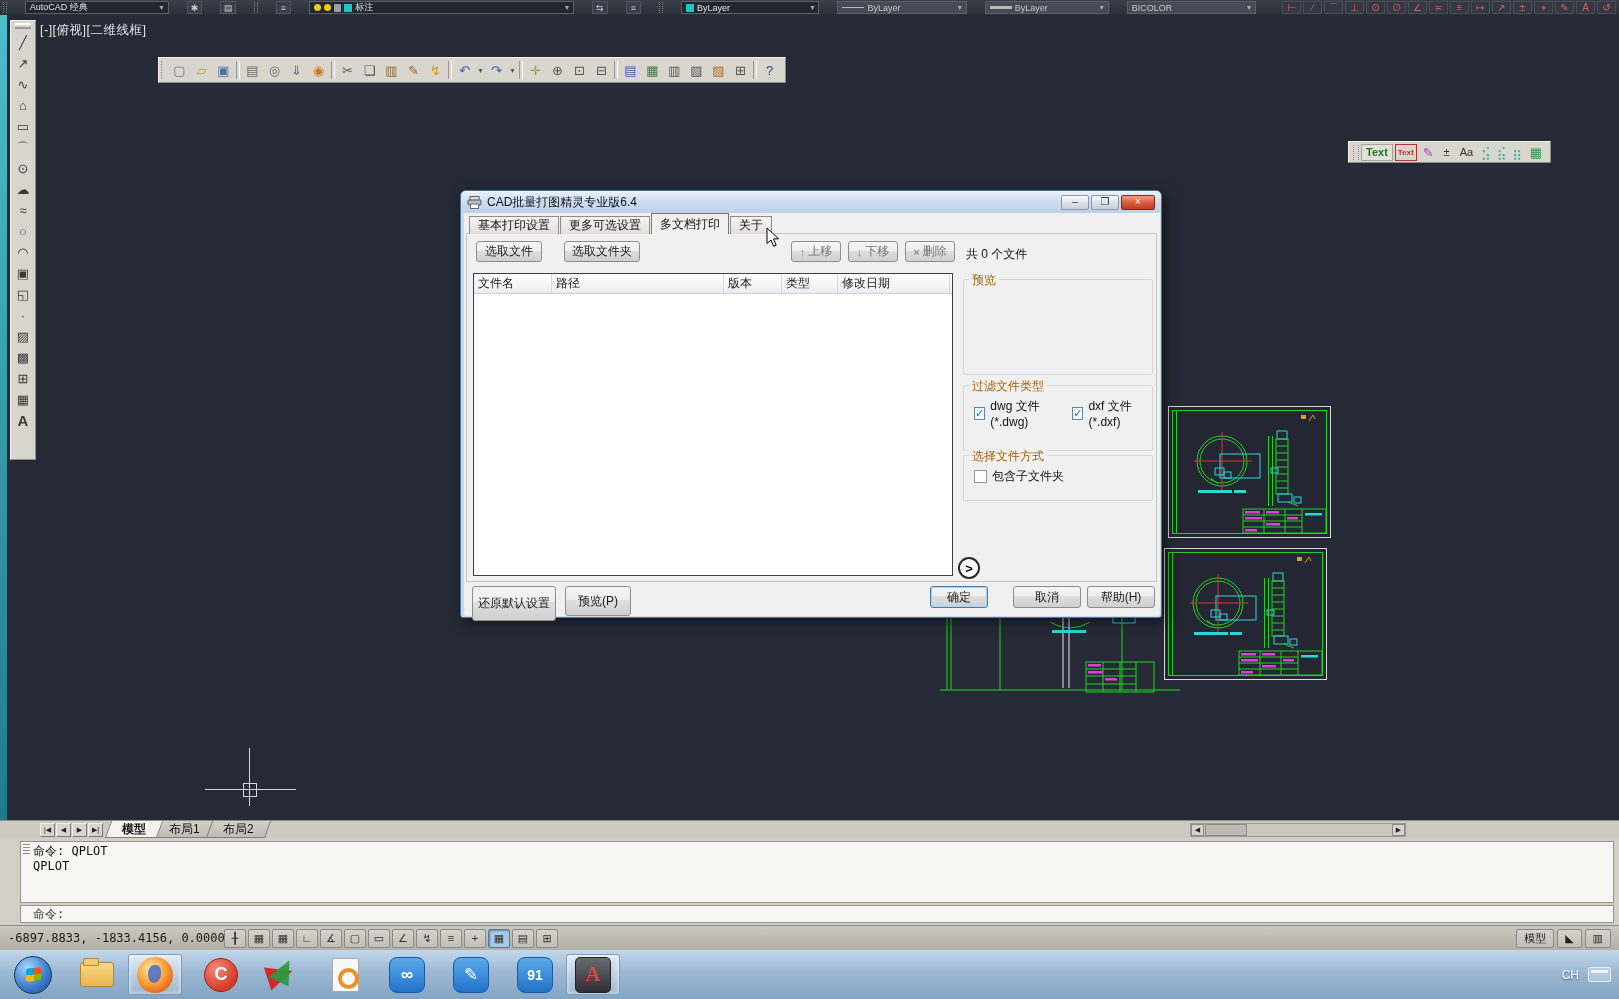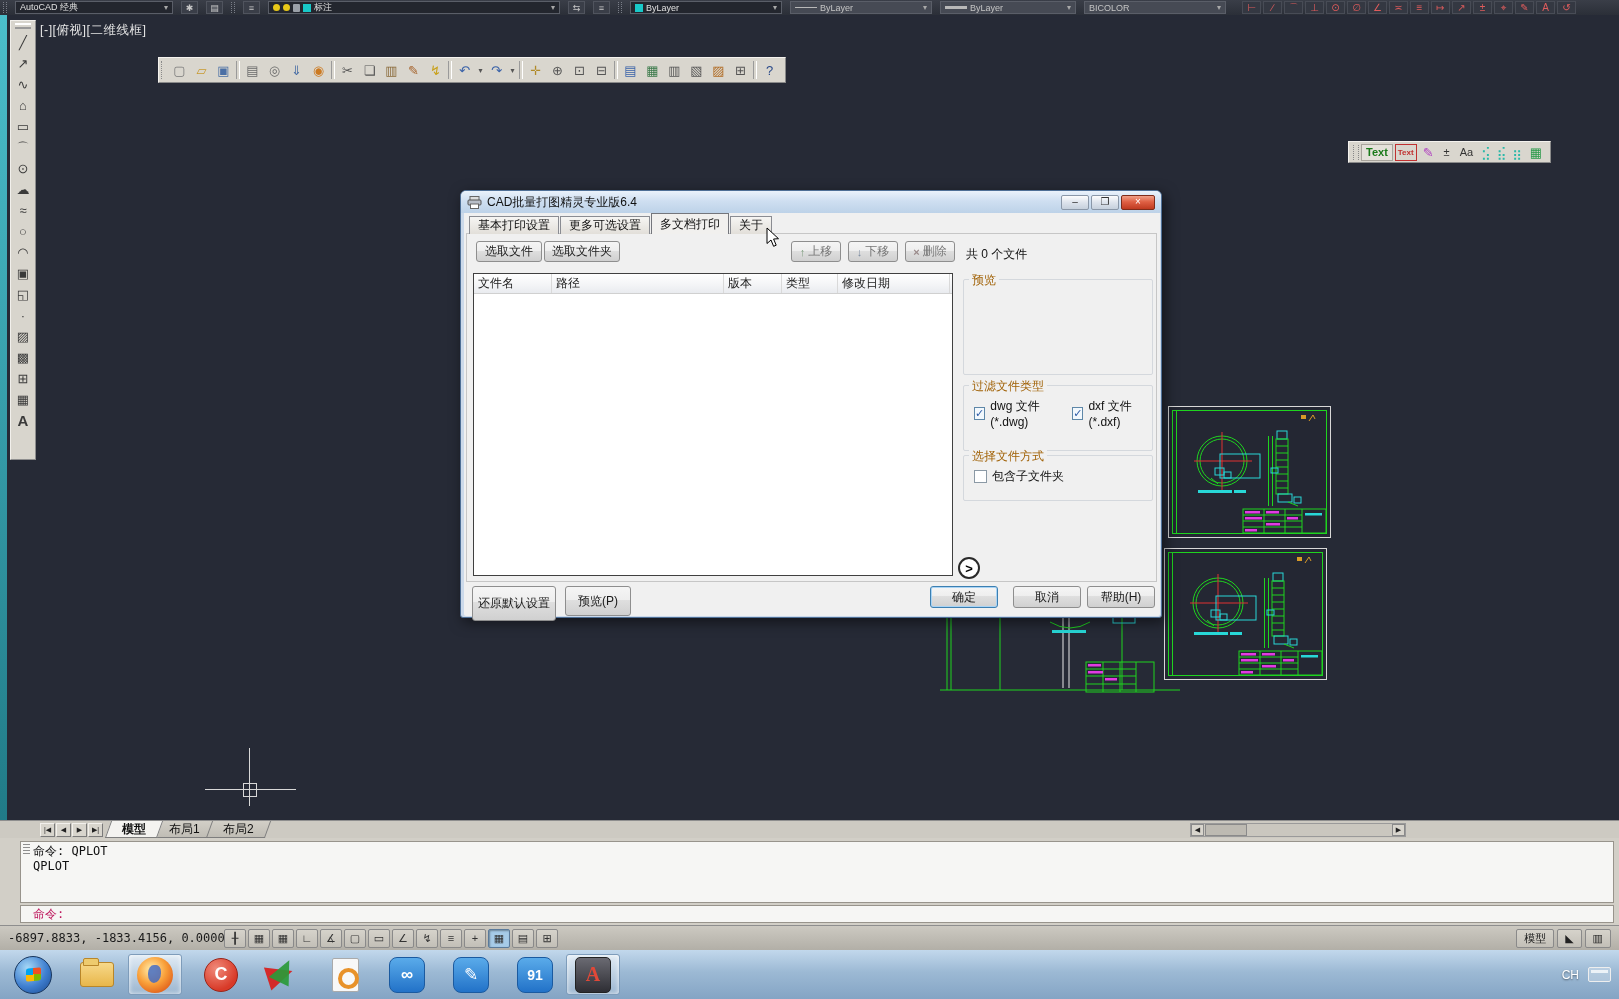--- a/index.html
+++ b/index.html
@@ -1,21 +1,21 @@
 <!DOCTYPE html>
 <html><head>
 <meta charset="utf-8">
 <style>
   * {margin:0;padding:0;box-sizing:border-box}
   html,body {width:1619px;height:999px;background:#111}
   #screen {position:relative;width:1619px;height:999px;overflow:hidden;background:#262a36;
            font-family:"Liberation Sans","DejaVu Sans",sans-serif;font-size:12px;color:#111}
 
   
-  #topbar {position:absolute;left:0;top:0;width:1619px;height:15px;display:flex;align-items:center;gap:8px;
+  #topbar {position:absolute;left:0;top:0;width:1619px;height:15px;display:flex;align-items:center;gap:18px;
            padding:0 3px;background:linear-gradient(#3a3e48,#2b2f38);color:#d8d8d8;font-size:9px}
   .tb-grip {width:4px;height:11px;border-left:1px dotted #7a7e88;border-right:1px dotted #7a7e88}
   .tb-select {height:13px;background:#23262e;border:1px solid #5a5e68;display:flex;align-items:center;gap:3px;
               padding:0 4px;color:#e0e0e0;white-space:nowrap}
   .tb-select .arrow {margin-left:auto;color:#a8a8a8;font-size:8px}
   .tb-select.lite {background:#464a54;color:#c4c4c4}
   .tb-ibtn {width:17px;height:13px;display:flex;align-items:center;justify-content:center;
             background:#3a3e48;border:1px solid #50545e;color:#c8c8c8;font-size:9px}
   .chip {width:8px;height:8px;display:inline-block}
   .chip.cyan {background:#18c8c8}
@@ -113,21 +113,21 @@
   .hs-thumb {width:42px;margin-left:1px;background:#bdbab2;border:1px solid #8a8a8a}
   .hs-sp {flex:1}
 
   
   #cmdarea {position:absolute;left:0;top:838px;width:1619px;height:87px;background:#d2cfc7}
   .cmdhist {position:absolute;left:20px;top:3px;width:1594px;height:62px;background:#f6f6f4;border:1px solid #98948c;
             font-family:"DejaVu Sans Mono",monospace;font-size:12px;color:#111;padding:2px 6px 2px 12px;line-height:15px}
   .cmdgrip {position:absolute;left:23px;top:6px;width:7px;height:12px;
             background:repeating-linear-gradient(#8e8e8e 0 1px,transparent 1px 3px)}
   .cmdin {position:absolute;left:20px;top:67px;width:1594px;height:18px;background:#f6f6f4;border:1px solid #98948c;
-          display:flex;align-items:center;padding:0 6px 0 12px;font-family:"DejaVu Sans Mono",monospace;font-size:12px;color:#be185d}
+          display:flex;align-items:center;padding:0 6px 0 12px;font-family:"DejaVu Sans Mono",monospace;font-size:12px;color:#404040}
 
   
   #statusbar {position:absolute;left:0;top:925px;width:1619px;height:25px;display:flex;align-items:center;gap:4px;
               padding:0 8px;background:linear-gradient(#ccc9c1,#b2afa7);border-top:1px solid #8e8e8e}
   .coords {width:212px;font-family:"DejaVu Sans Mono",monospace;font-size:12px;color:#1a1a1a;white-space:nowrap}
   .toggles {display:flex;gap:2px}
   .stgl {width:22px;height:19px;display:flex;align-items:center;justify-content:center;font-size:11px;color:#333;
          border:1px solid #8a8a8a;border-radius:2px;background:linear-gradient(#d6d3cb,#c2bfb7)}
   .stgl.pressed {background:#a6cbe8;border-color:#5a7a9a;box-shadow:inset 1px 1px 2px rgba(0,0,0,.35)}
   .sb-right {margin-left:auto;display:flex;align-items:center;gap:3px}
@@ -597,21 +597,21 @@
           </div>
           <div class="dtab">
             <span>关于</span>
           </div>
         </div>
       <div class="dpage"></div>
 
       <button class="cbtn" style="left:12px;top:28px;width:66px">
         <span>选取文件</span>
         </button>
-      <button class="cbtn" style="left:80px;top:28px;width:76px">
+      <button class="cbtn" style="left:100px;top:28px;width:76px">
         <span>选取文件夹</span>
         </button>
 
       <button class="cbtn dim" style="left:327px;top:28px;width:50px">
         <span class="mi" style="color:#7a9a7a">↑</span>
         <span>上移</span>
         </button>
       <button class="cbtn dim" style="left:384px;top:28px;width:50px">
         <span class="mi" style="color:#7a8aa0">↓</span>
         <span>下移</span>
@@ -674,21 +674,21 @@
           </div>
           </div>
       </div>
 
       <button class="cbtn" style="left:8px;top:373px;width:84px;height:35px">
         <span>还原默认设置</span>
         </button>
       <button class="cbtn" style="left:101px;top:373px;width:66px;height:30px">
         <span>预览(P)</span>
         </button>
-      <button class="cbtn default" style="left:466px;top:373px;width:68px;height:22px">
+      <button class="cbtn default" style="left:466px;top:373px;width:58px;height:22px">
         <span>确定</span>
         </button>
       <button class="cbtn" style="left:549px;top:373px;width:68px;height:22px">
         <span>取消</span>
         </button>
       <button class="cbtn" style="left:623px;top:373px;width:68px;height:22px">
         <span>帮助(H)</span>
         </button>
     </div>
   </div>

